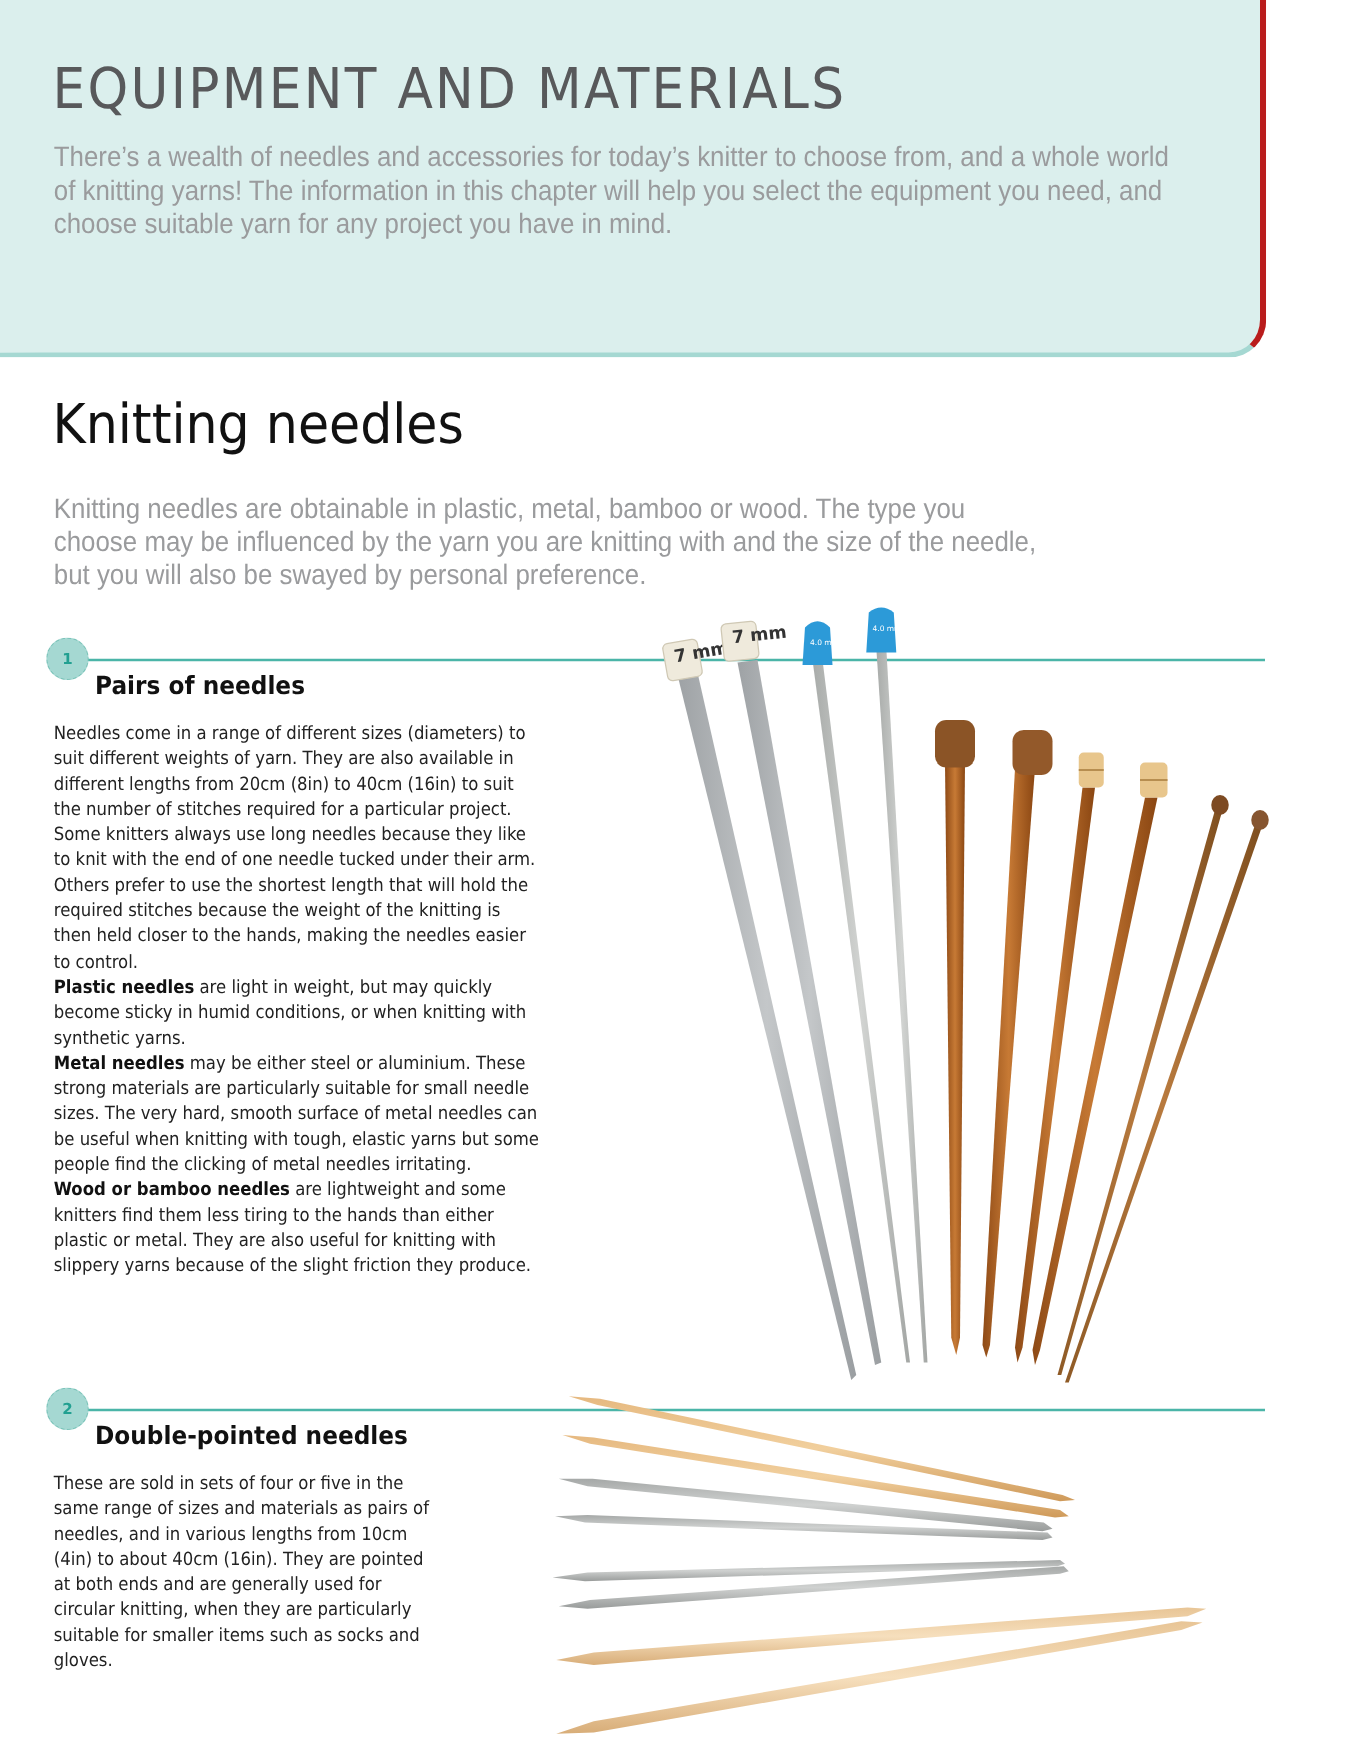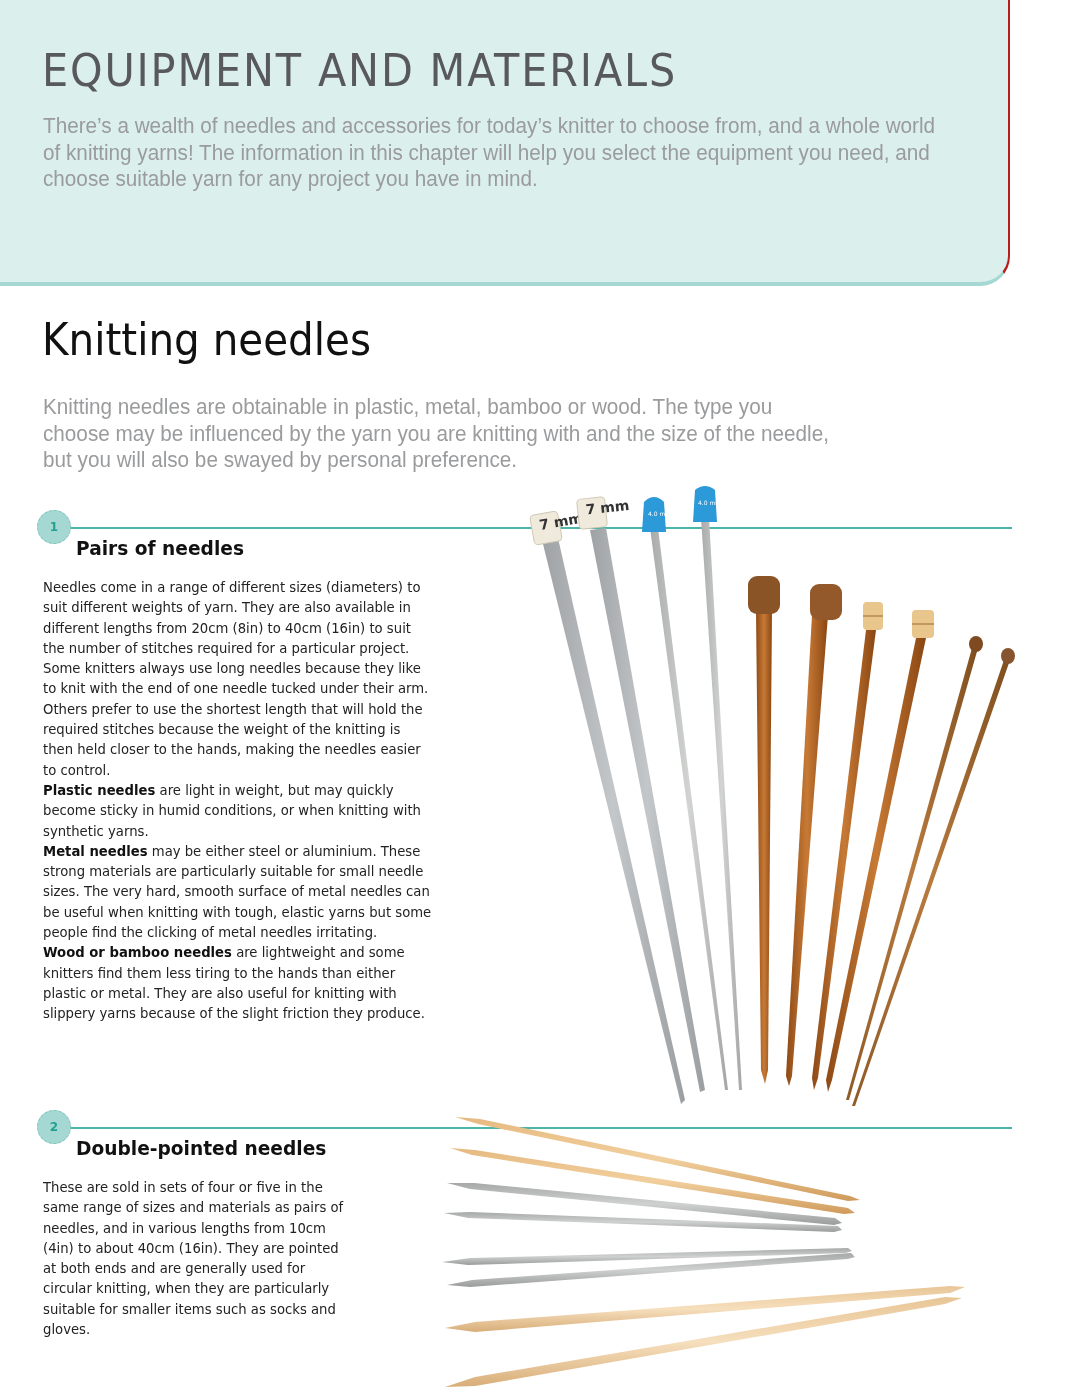--- a/index.html
+++ b/index.html
@@ -1,21 +1,21 @@
 <!DOCTYPE html>
 <html><head>
 <meta charset="utf-8">
 <style>
   html, body { margin: 0; padding: 0; background: #ffffff; }
   body { width: 1076px; height: 1393px; position: relative; overflow: hidden; font-family: "DejaVu Sans", sans-serif; }
 
   .header-band {
     position: absolute; left: 0; top: 0; width: 1008px; height: 282px;
     background: #dbefed;
-    border-right: 2px solid #b91c1c; border-bottom: 4px solid #a5d8d2;
+    border-right: 5px solid #b91c1c; border-bottom: 4px solid #a5d8d2;
     border-bottom-right-radius: 30px;
   }
   .chapter-title {
     position: absolute; left: 42px; top: 44px;
     font-family: "DejaVu Sans", sans-serif; font-size: 45px; letter-spacing: 2px;
     color: #58595b; font-weight: normal; margin: 0; transform: scaleX(0.92); transform-origin: left;
   }
   .chapter-intro {
     position: absolute; left: 43px; top: 113px; width: 980px;
     font-family: "Liberation Sans", sans-serif; font-size: 22.5px; line-height: 26.5px;

